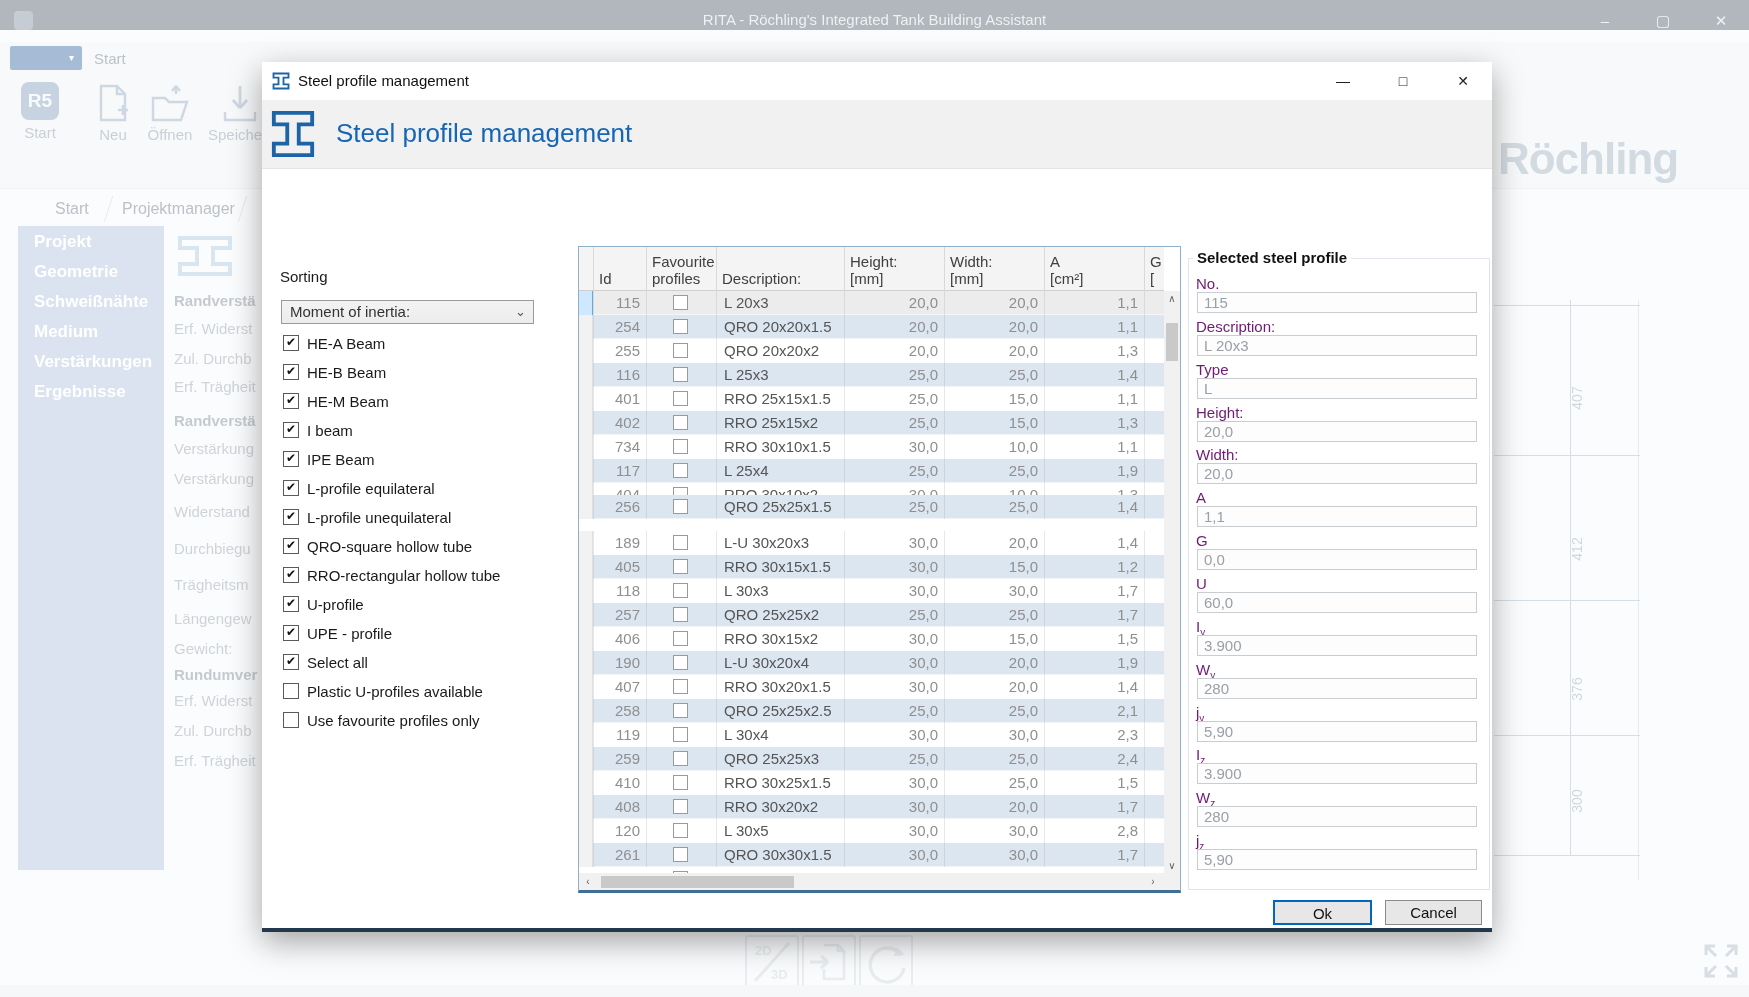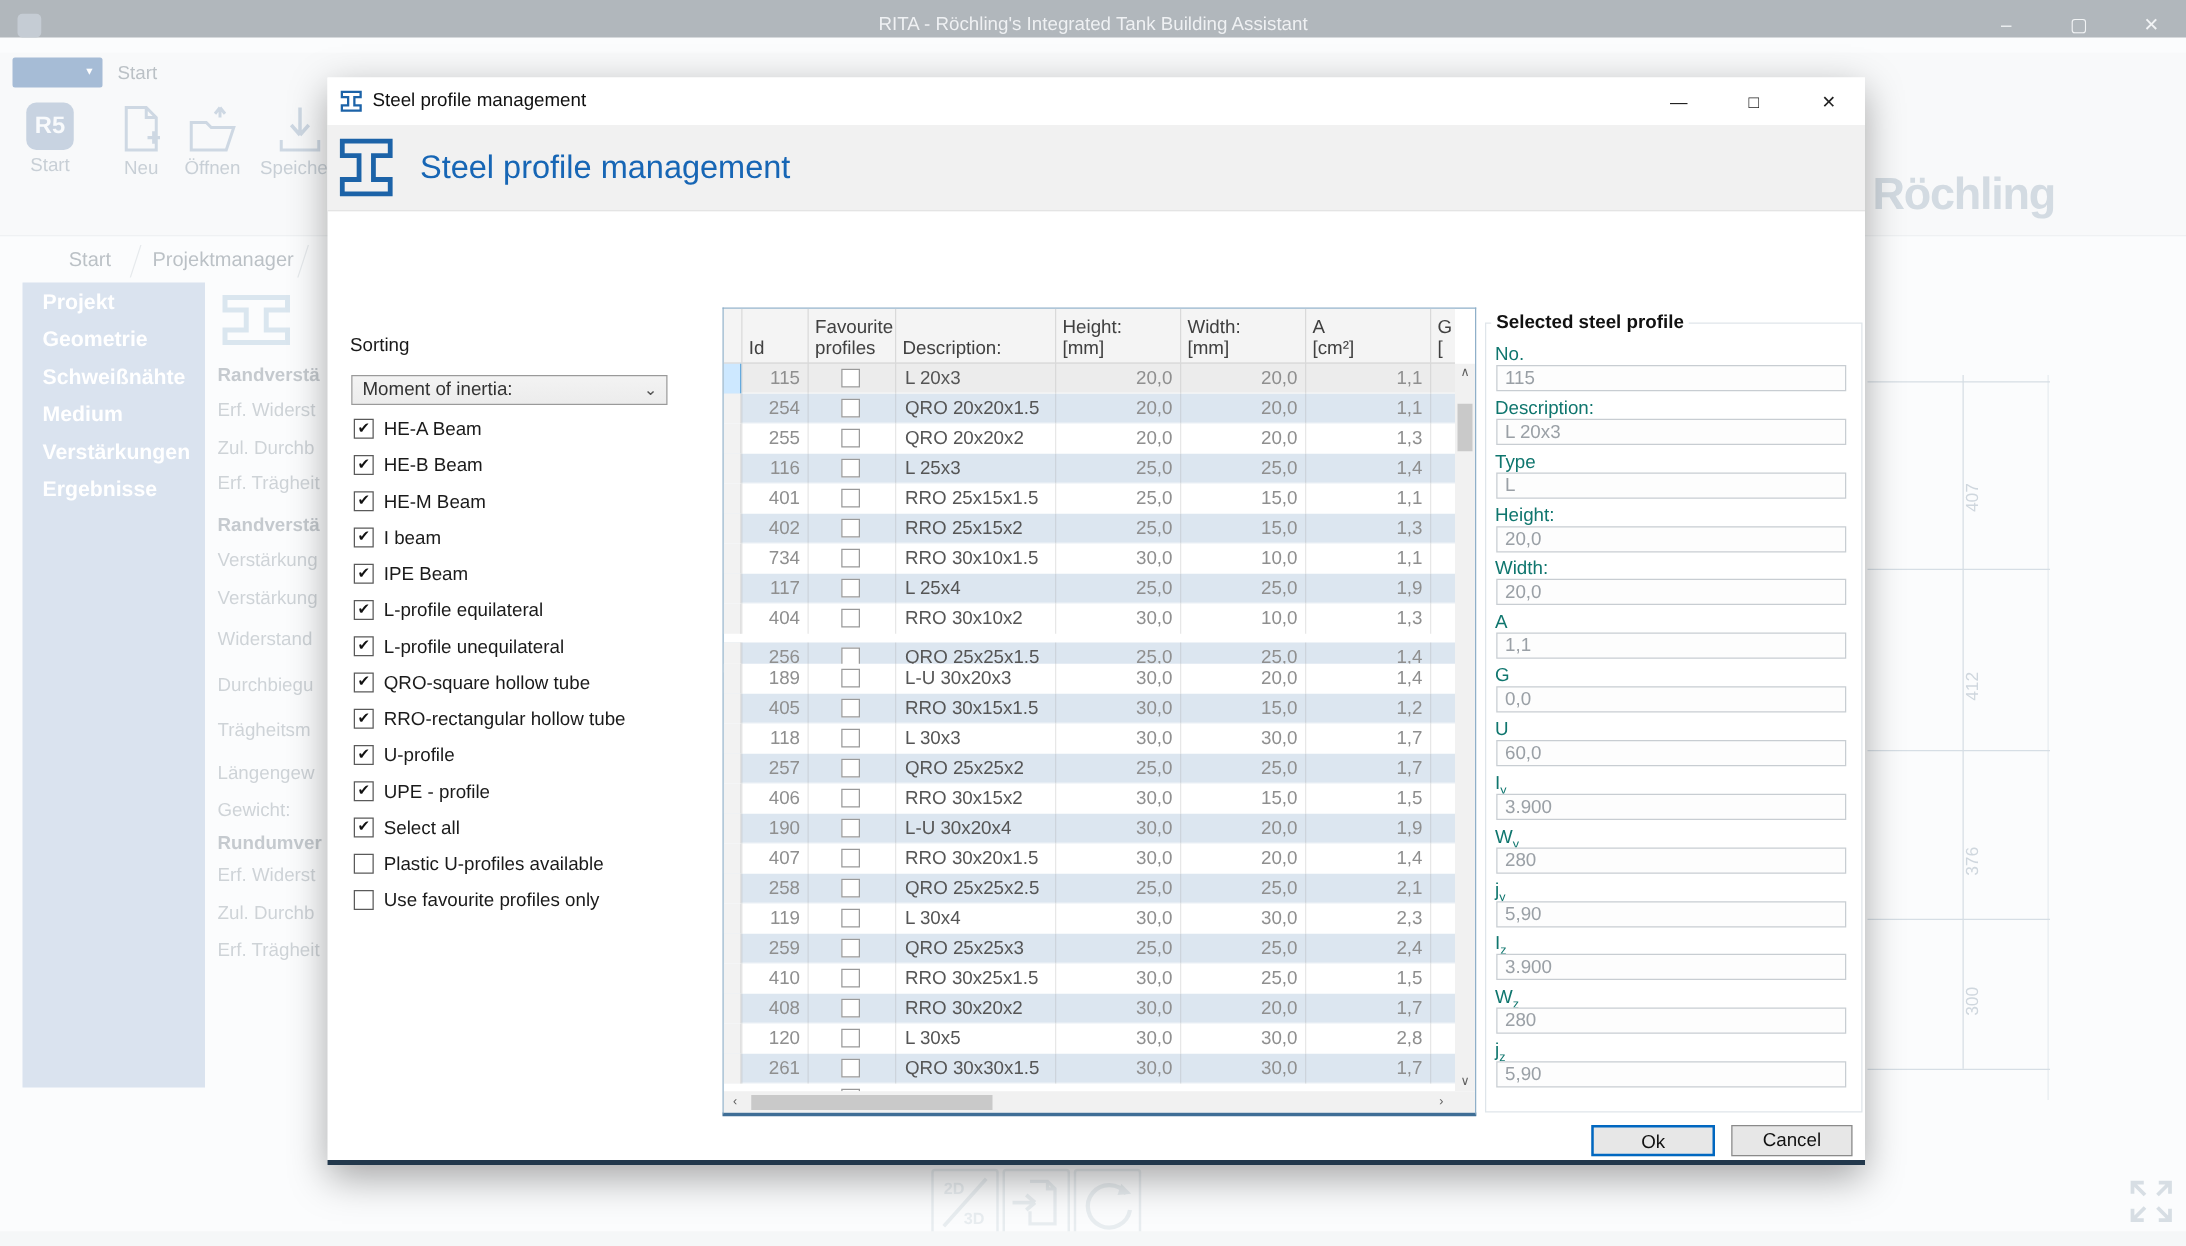--- a/index.html
+++ b/index.html
@@ -13,21 +13,21 @@
   .bg-winbtn{top:0;width:56px;height:42px;color:#dfe4e8;font-size:15px;text-align:center;line-height:42px;}
   #bg-ribbon{left:0;top:42px;width:1749px;height:146px;background:#eef1f3;border-bottom:1px solid #d8dde2;}
   #bg-appbtn{left:10px;top:4px;width:72px;height:24px;background:#2d5f9e;border-radius:2px;color:#fff;
     font-size:10px;text-align:right;line-height:24px;padding-right:8px;box-sizing:border-box;}
   #bg-ribbontab{left:94px;top:8px;font-size:15px;color:#5d6b77;}
   .rb-btn{top:36px;width:64px;height:102px;text-align:center;}
   .rb-icon{position:relative;margin:4px auto 2px auto;width:42px;height:42px;}
   .rb-label{font-size:15px;color:#7d8e9d;}
   #r5box{width:38px;height:38px;margin:4px auto 4px auto;background:#7d97b8;border-radius:8px;
     color:#eef3f8;font-weight:bold;font-size:19px;line-height:38px;}
-  #bg-brand{left:1498px;top:92px;width:250px;font-size:36px;font-weight:bold;color:#97a9ba;letter-spacing:-1px;}
+  #bg-brand{left:1498px;top:92px;width:250px;font-size:44px;font-weight:bold;color:#97a9ba;letter-spacing:-1px;}
   #bg-tabs{left:30px;top:196px;height:28px;font-size:16px;color:#5d6b77;}
   .bg-doc-tab{top:4px;}
   .tab-sep{top:0;width:1px;height:26px;background:#c3ccd3;transform:skewX(-18deg);}
   #bg-sidebar{left:18px;top:226px;width:146px;height:644px;background:#a6bcd9;}
   .sb-item{left:16px;color:#ffffff;font-size:17px;font-weight:600;white-space:nowrap;}
   #bg-contentlabels{left:174px;top:226px;width:88px;height:640px;overflow:hidden;}
   .ct-label{left:0;font-size:15px;color:#8b97a1;white-space:nowrap;}
   .ct-label.bold{font-weight:700;color:#76828c;}
   #bg-ibeam{left:176px;top:234px;}
   .dim-line{background:#9db0c0;}
@@ -67,21 +67,21 @@
   .trow{position:absolute;left:0;height:24px;}
   .tcell{position:absolute;top:0;height:24px;line-height:24px;overflow:hidden;white-space:nowrap;box-sizing:border-box;}
   .num{text-align:right;color:#8f8f8f;padding-right:6px;}
   .descc{color:#555;padding-left:8px;}
   .gridcheck{position:absolute;top:4px;width:15px;height:15px;border:1px solid #9a9a9a;background:#fff;box-sizing:border-box;}
   .rowhdr{position:absolute;left:0;top:0;width:14px;height:24px;background:#f2f2f2;border-right:1px solid #e0e0e0;box-sizing:border-box;}
   .sc-track{position:absolute;background:#f1f1f1;}
   .sc-thumb{position:absolute;background:#c9c9c9;}
   .sc-arrow{position:absolute;color:#5f5f5f;font-size:10px;text-align:center;}
   
-  .sel-label{position:absolute;left:934px;font-size:15px;color:#0f766e;white-space:nowrap;}
+  .sel-label{position:absolute;left:934px;font-size:15px;color:#701a75;white-space:nowrap;}
   .sel-input{position:absolute;left:935px;width:280px;height:21px;border:1px solid #c8cdd2;background:#fdfdfd;
     box-sizing:border-box;line-height:19px;padding-left:6px;color:#9aa0a6;font-size:15px;}
   sub{font-size:10px;}
   .dlg-btn{top:838px;height:25px;background:#e7e7e7;box-sizing:border-box;text-align:center;line-height:23px;font-size:15px;color:#111;}
   #ok-btn{left:1011px;width:99px;border:2px solid #0067c0;}
   #cancel-btn{left:1123px;width:97px;border:1px solid #8a8a8a;}
   svg{display:block;}
 </style>
 </head>
 <body>
@@ -437,21 +437,21 @@
             <div class="tcell num" style="left: 365px; width: 100px;">10,0</div>
             <div class="tcell num" style="left: 465px; width: 100px;">1,3</div>
             <div class="gvline" style="left: 14px; height: 24px; background: rgba(160, 160, 160, 0.25);"></div>
             <div class="gvline" style="left: 67px; height: 24px; background: rgba(160, 160, 160, 0.25);"></div>
             <div class="gvline" style="left: 137px; height: 24px; background: rgba(160, 160, 160, 0.25);"></div>
             <div class="gvline" style="left: 265px; height: 24px; background: rgba(160, 160, 160, 0.25);"></div>
             <div class="gvline" style="left: 365px; height: 24px; background: rgba(160, 160, 160, 0.25);"></div>
             <div class="gvline" style="left: 465px; height: 24px; background: rgba(160, 160, 160, 0.25);"></div>
             <div class="gvline" style="left: 565px; height: 24px; background: rgba(160, 160, 160, 0.25);"></div>
           </div>
-          <div class="trow" style="top: 248px; width: 585px; background: rgb(220, 230, 240); border-bottom: 1px solid rgba(255, 255, 255, 0.6); box-sizing: border-box; margin-top: 19px;">
+          <div class="trow" style="top: 248px; width: 585px; background: rgb(220, 230, 240); border-bottom: 1px solid rgba(255, 255, 255, 0.6); box-sizing: border-box;">
             <div class="rowhdr" style=""></div>
             <div class="tcell num" style="left: 14px; width: 53px;">256</div>
             <div class="tcell" style="left: 67px; width: 70px;">
               <div class="gridcheck" style="left: 27px;"></div>
             </div>
             <div class="tcell descc" style="left: 137px; width: 128px;">QRO 25x25x1.5</div>
             <div class="tcell num" style="left: 265px; width: 100px;">25,0</div>
             <div class="tcell num" style="left: 365px; width: 100px;">25,0</div>
             <div class="tcell num" style="left: 465px; width: 100px;">1,4</div>
             <div class="gvline" style="left: 14px; height: 24px; background: rgba(160, 160, 160, 0.25);"></div>

